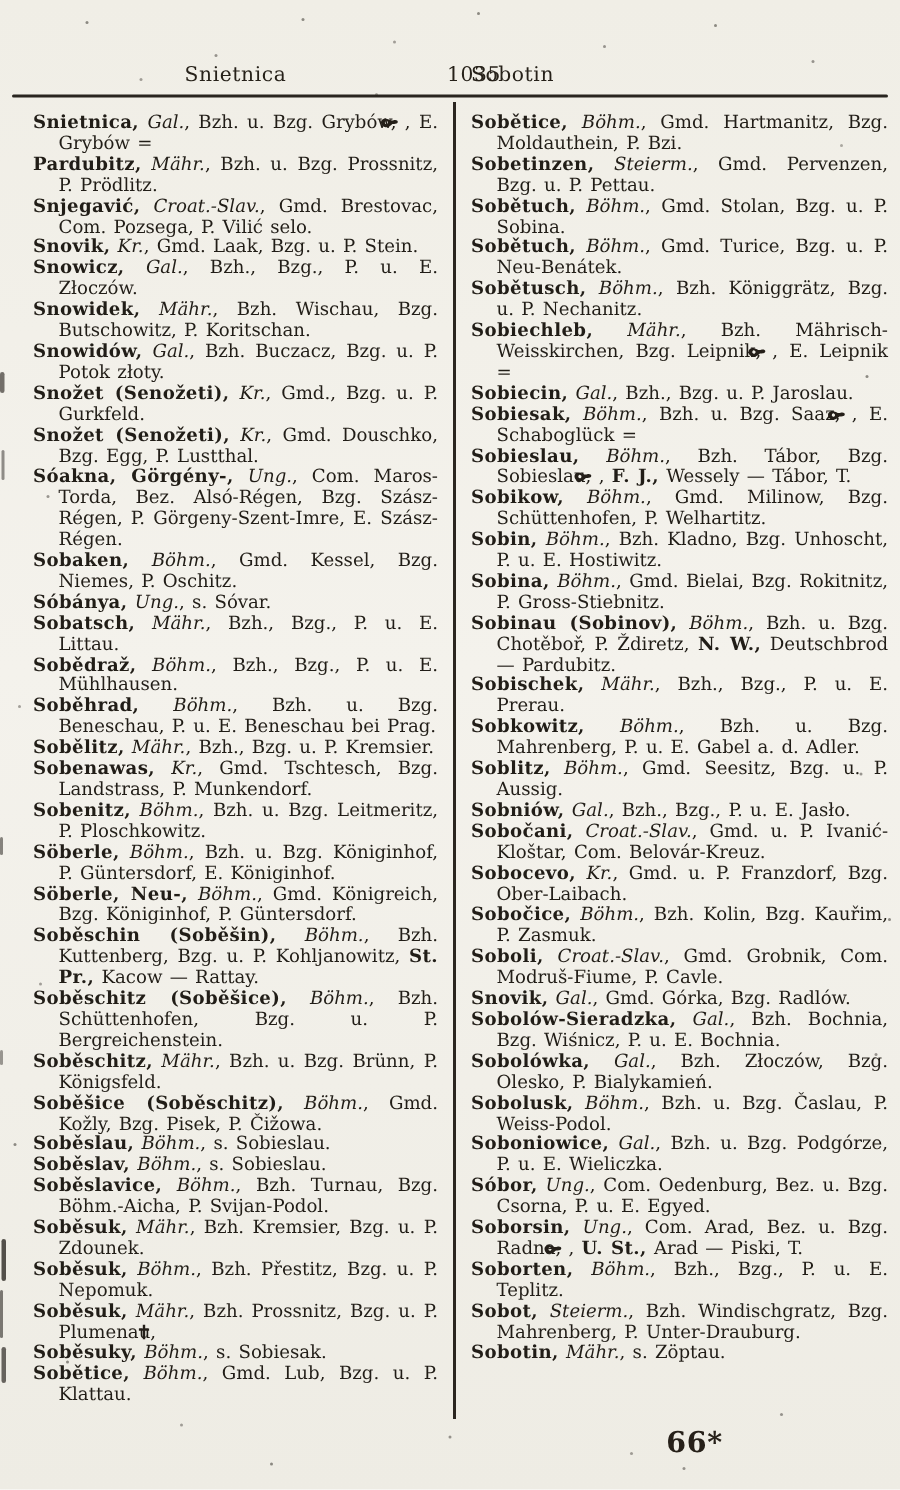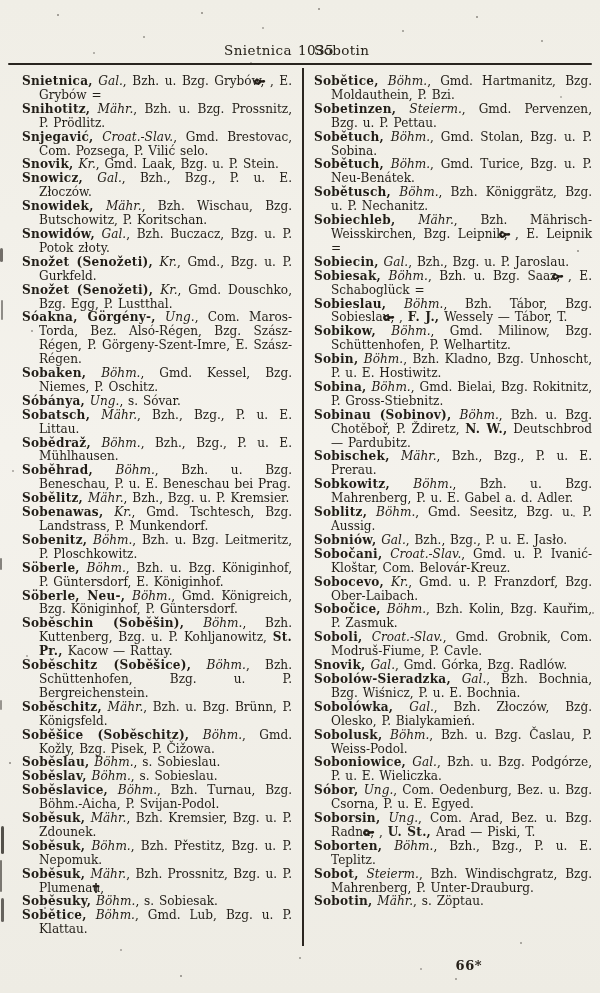--- a/index.html
+++ b/index.html
@@ -6,35 +6,35 @@
   body{
     width:600px;height:993px;position:relative;overflow:hidden;
     background:linear-gradient(180deg,#f0eee6 0%,#f4f2ec 45%,#eeece4 100%);
     font-family:"DejaVu Serif","Liberation Serif",serif;
     color:#211d17;
     -webkit-font-smoothing:antialiased;
   }
   .page{position:absolute;inset:0;}
   
   .hw{position:absolute;top:42px;font-size:13.5px;letter-spacing:.4px;color:#262119;}
-  .hw.lft{left:22px;width:270px;text-align:right;}
+  .hw.lft{left:22px;width:270px;text-align:center;}
   .hw.ctr{left:0;width:600px;text-align:center;padding-left:16px;}
   .hw.rgt{left:314px;width:278px;text-align:left;}
   .head-rule{position:absolute;top:63px;left:8px;width:584px;height:2px;background:#29251f;border-radius:1px;}
   
   .col{position:absolute;top:75px;font-size:12.1px;line-height:13.9px;text-align:justify;word-spacing:1px;}
   .col.left{left:22px;width:270px;}
   .col.right{left:314px;width:278px;}
   .col-divider{position:absolute;left:302px;top:68px;width:1.5px;height:878px;background:#2b2620;}
   .entry{padding-left:17px;text-indent:-17px;margin:0;}
   .bd{font-weight:bold;letter-spacing:.25px;}
   .it{font-style:italic;}
   .icon{display:inline-block;vertical-align:-1px;line-height:0;}
   
-  .sig{position:absolute;right:118px;bottom:20px;font-size:13px;font-weight:bold;letter-spacing:.5px;color:#262019;}
+  .sig{position:absolute;right:118px;bottom:20px;font-size:19px;font-weight:bold;letter-spacing:.5px;color:#262019;}
   
   .streak{position:absolute;background:#2c2823;border-radius:2px;}
   .s1{left:0;top:248px;width:3px;height:14px;opacity:.65;}
   .s2{left:1px;top:300px;width:2px;height:20px;opacity:.5;}
   .s3{left:0;top:558px;width:2px;height:12px;opacity:.55;}
   .s4{left:1px;top:826px;width:3px;height:28px;opacity:.8;}
   .s5{left:0;top:860px;width:2px;height:32px;opacity:.6;}
   .s6{left:1px;top:898px;width:3px;height:24px;opacity:.7;}
   .s7{left:0;top:700px;width:2px;height:10px;opacity:.45;}
   .speckles{position:absolute;left:0;top:0;width:2px;height:2px;background:transparent;border-radius:50%;
@@ -59,21 +59,21 @@
   <span class="hw lft">Snietnica</span>
   <span class="hw ctr">1035</span>
   <span class="hw rgt">Sobotin</span>
 
   <div class="head-rule"></div>
 
   <div class="col left">
       <div class="entry"><span class="bd">Snietnica,</span><span class="it"> Gal.</span><span>, Bzh. u. Bzg. Grybów, </span><span class="icon"><svg width="13" height="8" viewBox="0 0 13 8">
             <path d="M1.2 4.6 C0.4 2.4 2.2 0.8 4.6 1.1 C6.6 1.4 7.4 2.8 9.4 2.2 C10.8 1.8 12.4 2.2 12.2 3.4 C12 4.6 10.2 4.9 8.6 4.6 C7.2 5.9 5.4 7.2 3.4 6.6 C2.2 6.2 1.5 5.5 1.2 4.6 Z M3.6 3.3 C3.2 4.3 4.3 5.2 5.2 4.6 C6.1 4 5.7 2.7 4.8 2.6 C4.2 2.5 3.8 2.8 3.6 3.3 Z" fill="#241f19" fill-rule="evenodd"></path>
           </svg></span><span>, E. Grybów =</span></div>
-      <div class="entry"><span class="bd">Snihotitz,</span><span class="it"> Mähr.</span><span>, Bzh. u. Bzg. Prossnitz, P. Prödlitz.</span></div>
+      <div class="entry"><span class="bd">Pardubitz,</span><span class="it"> Mähr.</span><span>, Bzh. u. Bzg. Prossnitz, P. Prödlitz.</span></div>
       <div class="entry"><span class="bd">Snjegavić,</span><span class="it"> Croat.-Slav.</span><span>, Gmd. Brestovac, Com. Pozsega, P. Vilić selo.</span></div>
       <div class="entry"><span class="bd">Snovik,</span><span class="it"> Kr.</span><span>, Gmd. Laak, Bzg. u. P. Stein.</span></div>
       <div class="entry"><span class="bd">Snowicz,</span><span class="it"> Gal.</span><span>, Bzh., Bzg., P. u. E. Złoczów.</span></div>
       <div class="entry"><span class="bd">Snowidek,</span><span class="it"> Mähr.</span><span>, Bzh. Wischau, Bzg. Butschowitz, P. Koritschan.</span></div>
       <div class="entry"><span class="bd">Snowidów,</span><span class="it"> Gal.</span><span>, Bzh. Buczacz, Bzg. u. P. Potok złoty.</span></div>
       <div class="entry"><span class="bd">Snožet (Senožeti),</span><span class="it"> Kr.</span><span>, Gmd., Bzg. u. P. Gurkfeld.</span></div>
       <div class="entry"><span class="bd">Snožet (Senožeti),</span><span class="it"> Kr.</span><span>, Gmd. Douschko, Bzg. Egg, P. Lustthal.</span></div>
       <div class="entry"><span class="bd">Sóakna, Görgény-,</span><span class="it"> Ung.</span><span>, Com. Maros-Torda, Bez. Alsó-Régen, Bzg. Szász-Régen, P. Görgeny-Szent-Imre, E. Szász-Régen.</span></div>
       <div class="entry"><span class="bd">Sobaken,</span><span class="it"> Böhm.</span><span>, Gmd. Kessel, Bzg. Niemes, P. Oschitz.</span></div>
       <div class="entry"><span class="bd">Sóbánya,</span><span class="it"> Ung.</span><span>, s. Sóvar.</span></div>

